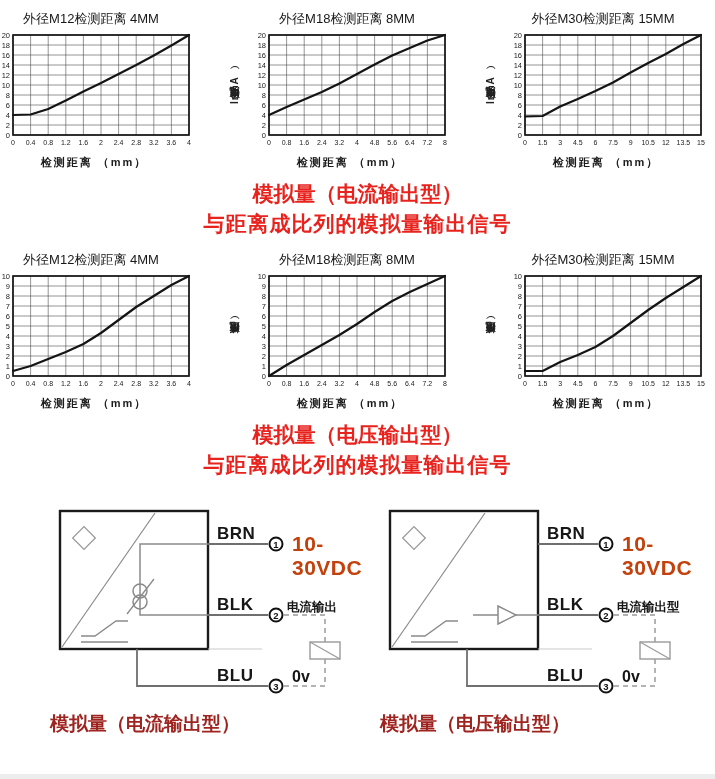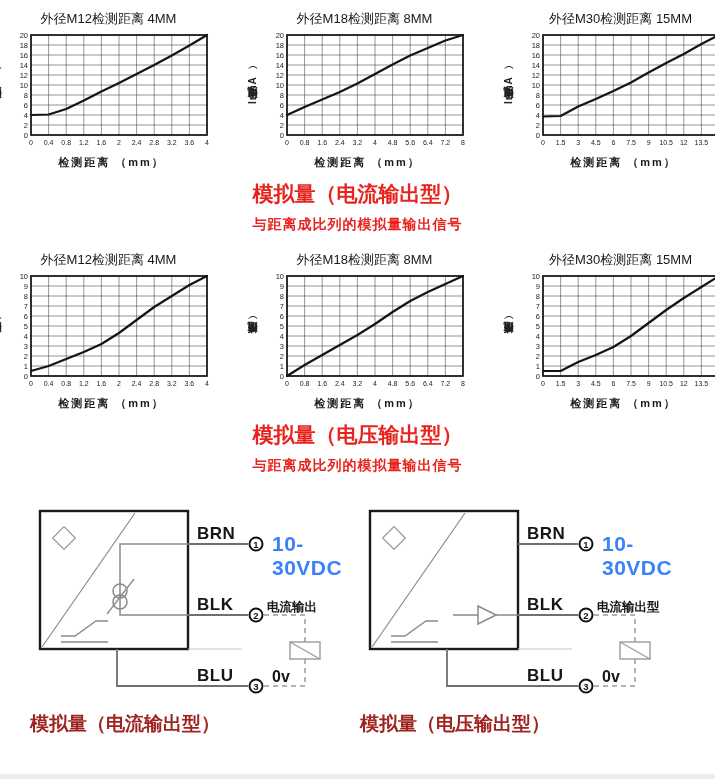--- a/index.html
+++ b/index.html
@@ -2,44 +2,44 @@
 <html><head>
 <meta charset="utf-8">
 <style>
   * { margin:0; padding:0; box-sizing:border-box; }
   html,body { background:#fff; }
   body {
     width:715px; height:779px; position:relative; overflow:hidden;
     font-family:"Liberation Sans","DejaVu Sans",sans-serif; color:#111;
   }
   
-  .charts-row { display:flex; justify-content:center; padding:10px 6px 0 6px;gap:30px; }
+  .charts-row { display:flex; justify-content:flex-end; padding:10px 6px 0 6px;gap:30px; }
   .chart-block { width:233px; }
   .chart-title { text-align:center; font-size:13px; color:#181818; padding-left:14px; margin-bottom:2px; white-space:nowrap; }
   .chart-body { display:flex; align-items:stretch; }
   .ylabel {
     writing-mode:vertical-rl; transform:rotate(180deg);
     font-size:10px; font-weight:bold; color:#222; width:16px;
     display:flex; align-items:center; justify-content:center; letter-spacing:1px;
     height:124px;
   }
   svg text { font-family:"Liberation Sans","DejaVu Sans",sans-serif; fill:#1b1b1b; }
   .xlabel { text-align:center; font-size:11px; font-weight:bold; letter-spacing:2px; color:#1b1b1b; padding-left:20px; margin-top:1px; white-space:nowrap; }
   
   .caption-mid { text-align:center; font-weight:bold; color:#e8231e; margin-top:9px; }
   .caption-mid .l1 { font-size:21px; line-height:30px; }
-  .caption-mid .l2 { font-size:14px; line-height:30px; letter-spacing:1px; }
+  .caption-mid .l2 { font-size:21px; line-height:30px; letter-spacing:1px; }
   
-  .wiring-row { display:flex; padding-left:20px; margin-top:16px; height:245px; }
+  .wiring-row { display:flex; padding-left:20px; margin-top:16px; height:245px;margin-left:20px; }
   .diagram { position:relative; height:245px; }
   .diagram.left { width:330px; }
   .diagram.right { width:345px; }
   .diagram svg.wires { position:absolute; left:0; top:0; }
   .wire-label { position:absolute; font-size:17px; font-weight:bold; color:#161616; letter-spacing:.5px; }
-  .power-label { position:absolute; font-size:21px; font-weight:bold; color:#3b82f6; letter-spacing:.5px; }
+  .power-label { position:absolute; font-size:21px; font-weight:bold; color:#c2410c; letter-spacing:.5px; }
   .out-label { position:absolute; font-size:12.5px; font-weight:bold; color:#161616; }
   .zero-label { position:absolute; font-size:16px; font-weight:bold; color:#161616; }
   .pin {
     position:absolute; width:15px; height:15px; border:2px solid #111; border-radius:50%;
     background:#fff; display:flex; align-items:center; justify-content:center;
     font-size:9.5px; font-weight:bold; color:#111; transform:translate(-50%,-50%);
   }
   .diagram-caption { position:absolute; left:10px; top:215px; font-size:19px; font-weight:bold; color:#9e2420; white-space:nowrap; }
   .bottom-strip { position:absolute; left:0; bottom:0; width:715px; height:5px; background:#ededed; }
 </style>

